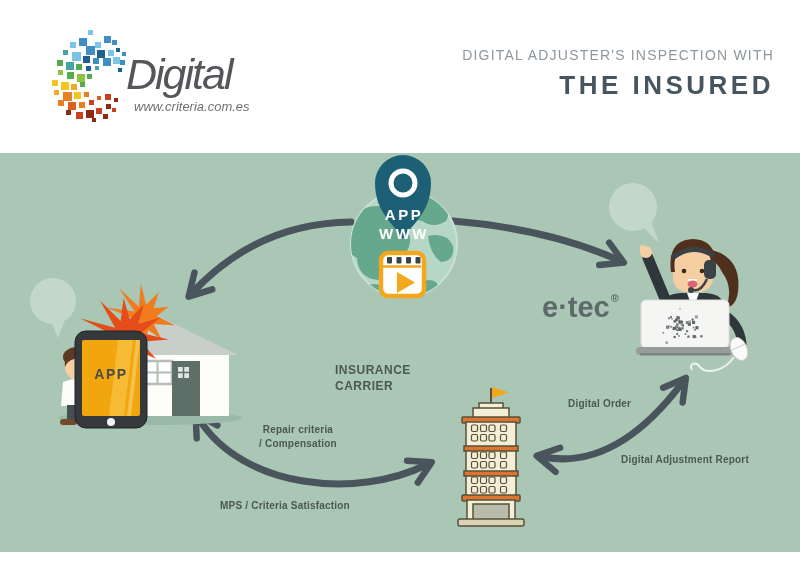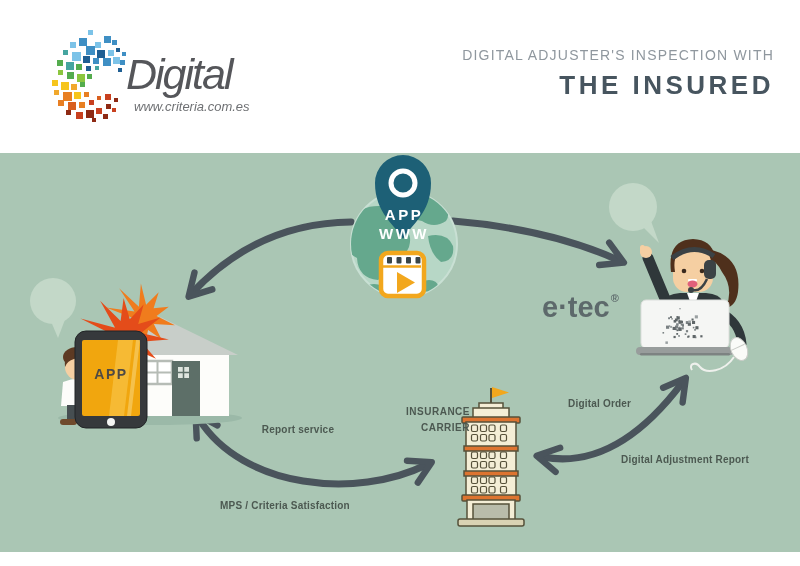--- a/index.html
+++ b/index.html
@@ -27,22 +27,22 @@
   .title-main{margin-top:7px;font-size:26px;font-weight:bold;letter-spacing:3.5px;
               color:var(--c-title-dark);}
   
   .dlabel{font-weight:bold;font-size:10px;letter-spacing:.2px;color:var(--c-text);white-space:nowrap;}
   .globe-text{left:354px;top:205px;width:100px;text-align:center;color:#fff;
               font-weight:bold;font-size:15px;letter-spacing:2.5px;line-height:19px;}
   .tablet-app{left:82px;top:366px;width:58px;text-align:center;font-weight:bold;
               font-size:14px;letter-spacing:1.5px;color:#4e4a45;}
   .etec{left:542px;top:291px;font-size:29px;font-weight:bold;color:var(--c-etec);}
   .etec sup{font-size:11px;position:relative;top:-4px;left:1px;}
-  .ins-carrier{left:335px;top:404px;width:135px;text-align:right;font-weight:bold;
-               font-size:10px;letter-spacing:.5px;line-height:16px;color:var(--c-text);}
+  .ins-carrier{left:335px;top:362px;width:135px;text-align:left;font-weight:bold;
+               font-size:12px;letter-spacing:.5px;line-height:16px;color:var(--c-text);}
   .lbl-repair{left:228px;top:423px;width:140px;text-align:center;line-height:14px;}
   .lbl-mps{left:220px;top:500px;}
   .lbl-order{left:568px;top:398px;}
   .lbl-report{left:601px;top:454px;padding-left:20px;}
   
   .arrow{stroke:var(--c-arrow);fill:none;stroke-width:7;stroke-linecap:round;}
   .ahp{fill:none;stroke:var(--c-arrow);stroke-width:2;stroke-linecap:round;stroke-linejoin:round;}
   .bubble{fill:var(--c-bubble);}
   .cream{fill:var(--c-cream);stroke:#56513a;stroke-width:1.5;}
   .trim{fill:var(--c-trim);stroke:#56513a;stroke-width:1.5;}
@@ -346,19 +346,20 @@
     <div>APP</div>
     <div>WWW</div>
   </div>
   <div class="ovl tablet-app">APP</div>
   <div class="ovl etec"><span>e·tec</span><sup>®</sup></div>
   <div class="ovl ins-carrier">
     <div>INSURANCE</div>
     <div>CARRIER</div>
   </div>
   <div class="ovl dlabel lbl-repair">
-    <div>Report service</div>
+    <div>Repair criteria</div>
+    <div>/ Compensation</div>
   </div>
   <div class="ovl dlabel lbl-mps">MPS / Criteria Satisfaction</div>
   <div class="ovl dlabel lbl-order">Digital Order</div>
   <div class="ovl dlabel lbl-report">Digital Adjustment Report</div>
 
 </div>
 
 </body></html>

